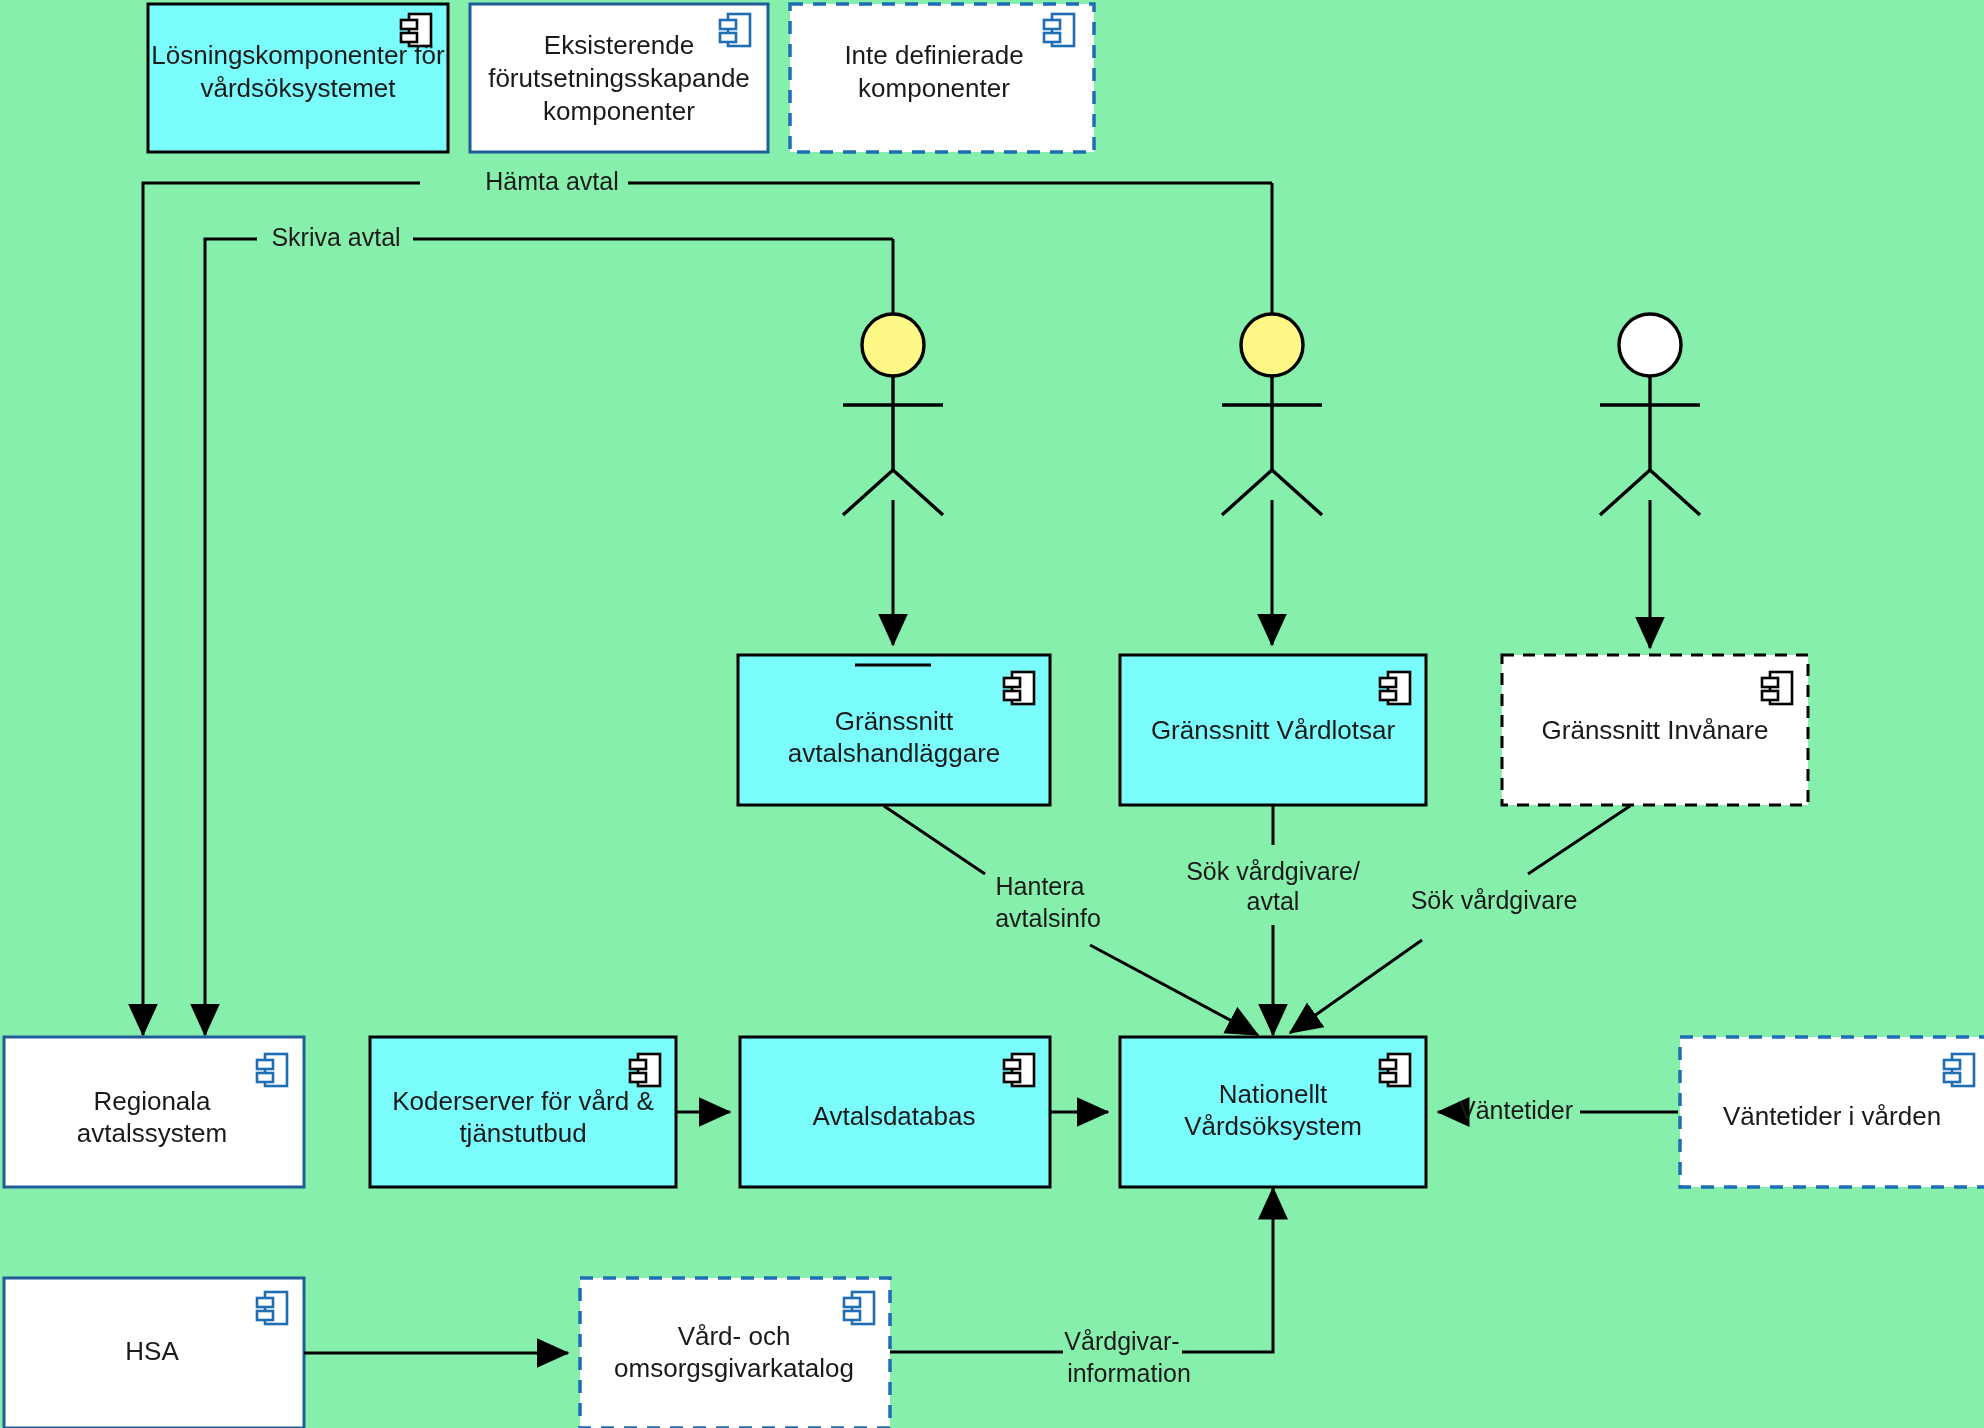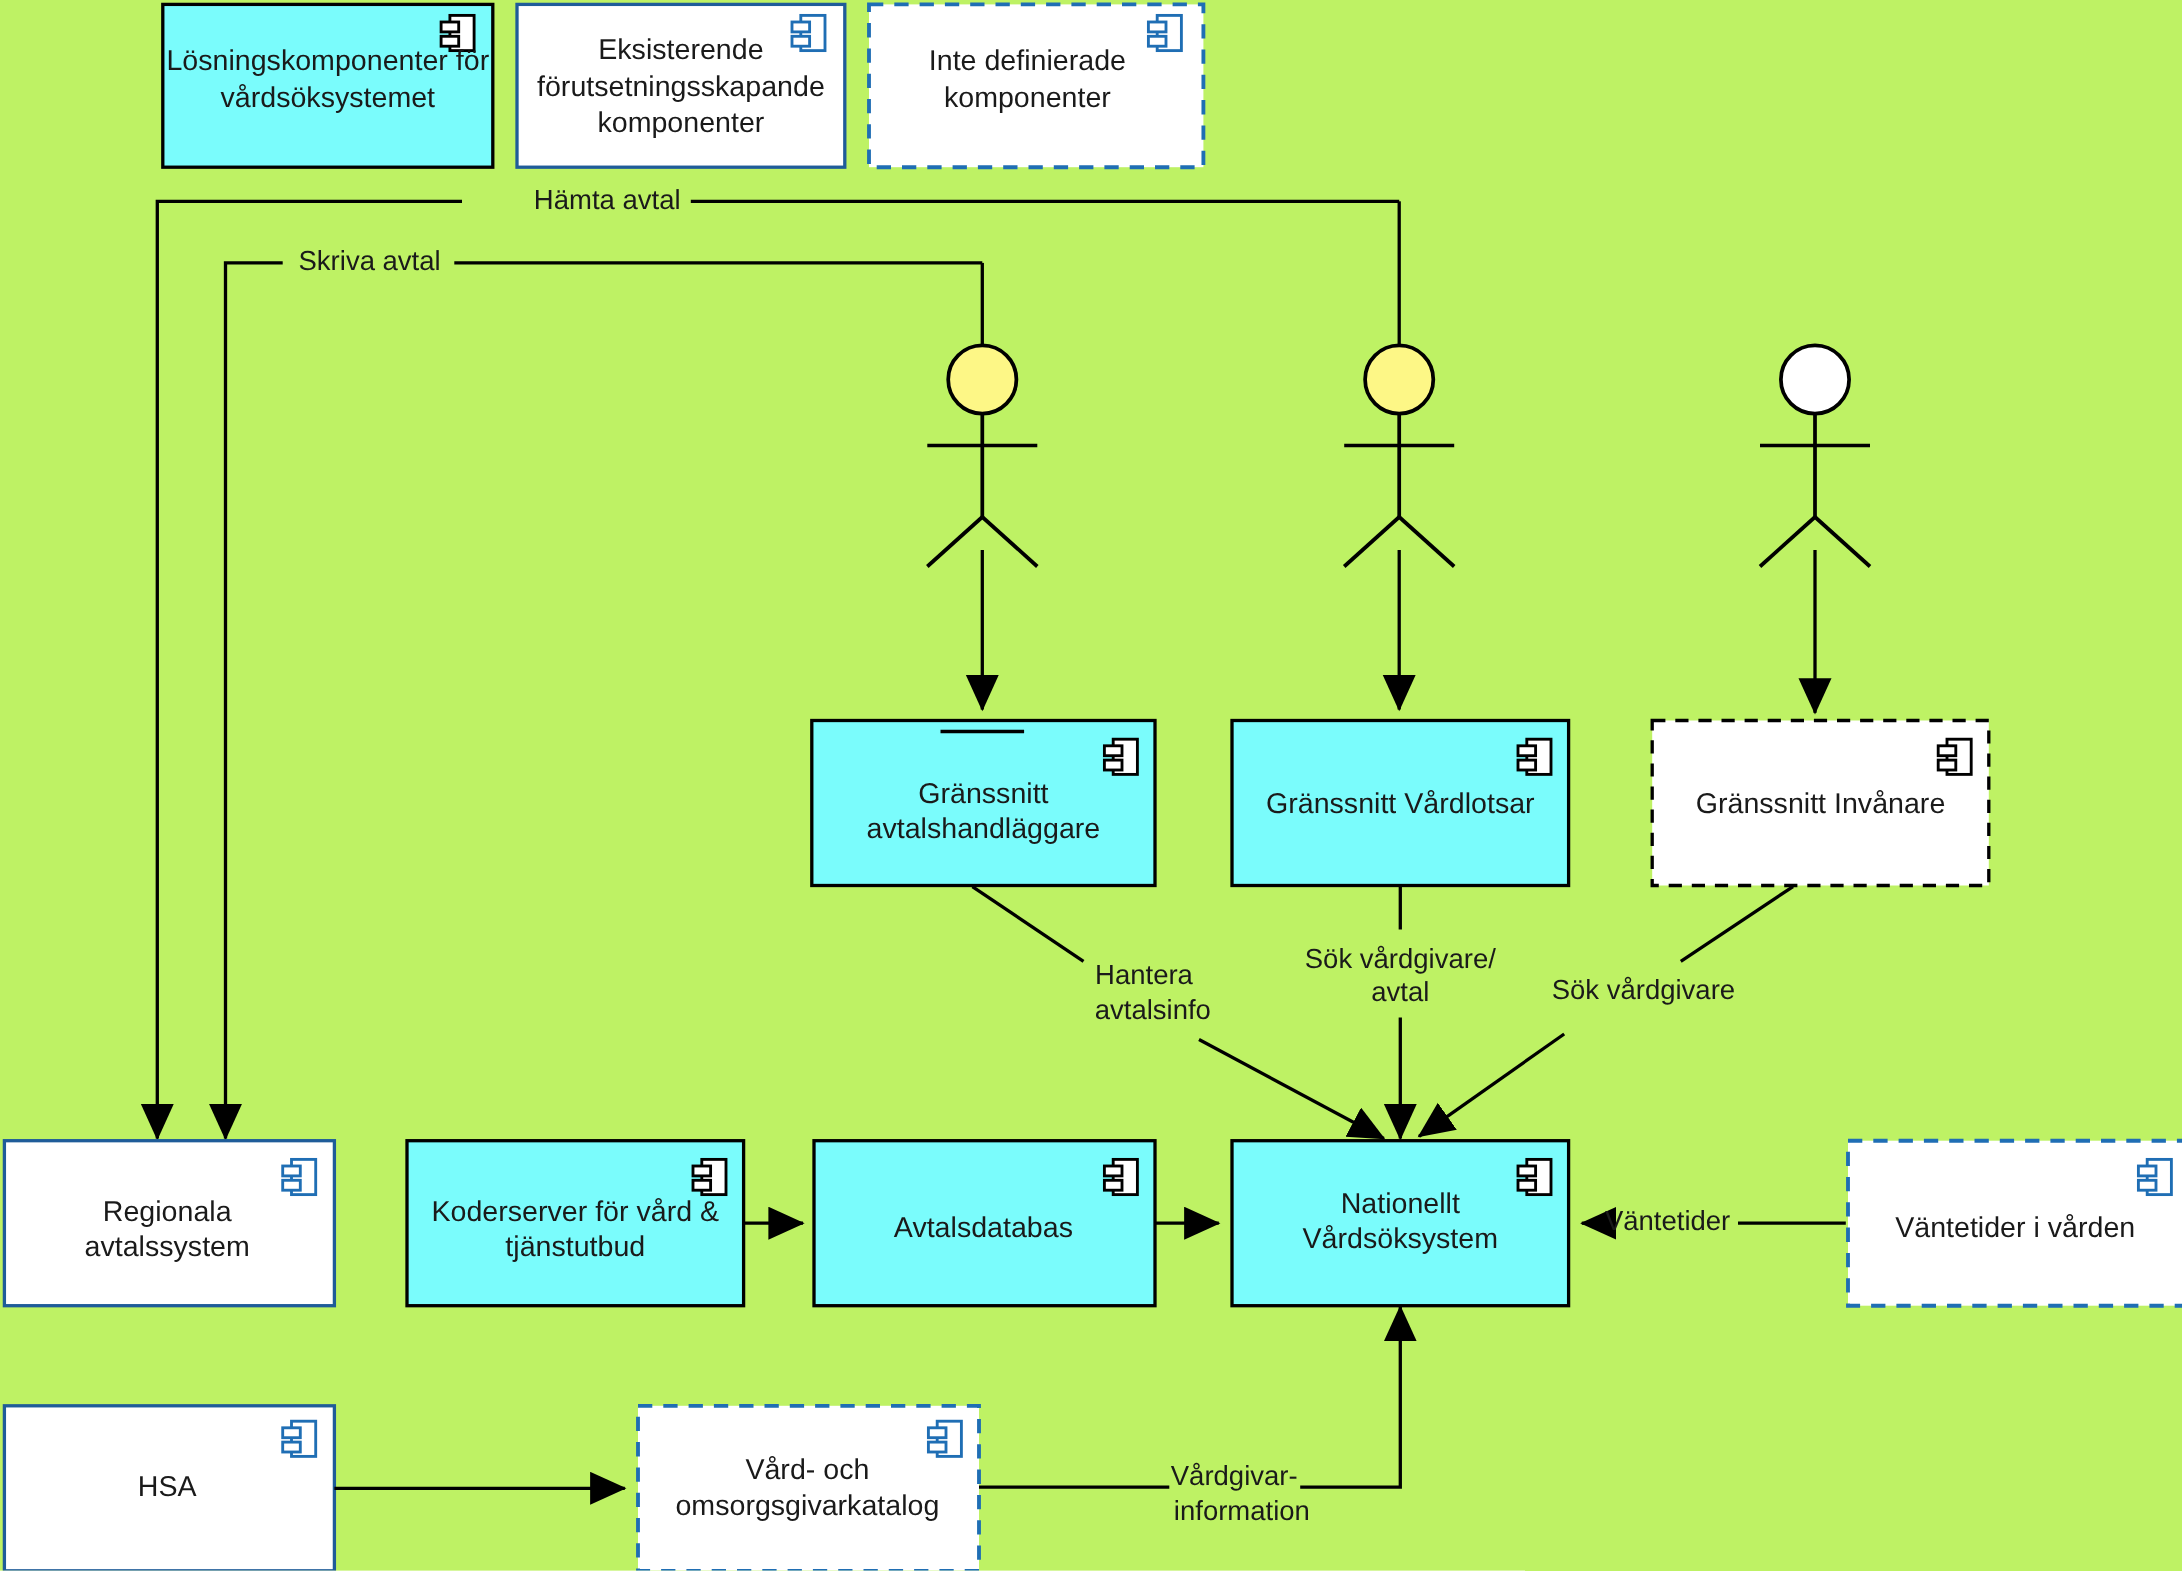--- a/index.html
+++ b/index.html
@@ -8,21 +8,21 @@
     padding: 0;
     background: #ffffff;
   }
   body {
     font-family: "Liberation Sans", sans-serif;
   }
   #diagram-root {
     position: relative;
     width: 1984px;
     height: 1428px;
-    background: #bef264;
+    background: #86efac;
     overflow: hidden;
   }
   svg.canvas {
     position: absolute;
     top: 0;
     left: 0;
     width: 1984px;
     height: 1428px;
   }
   .comp-label {

